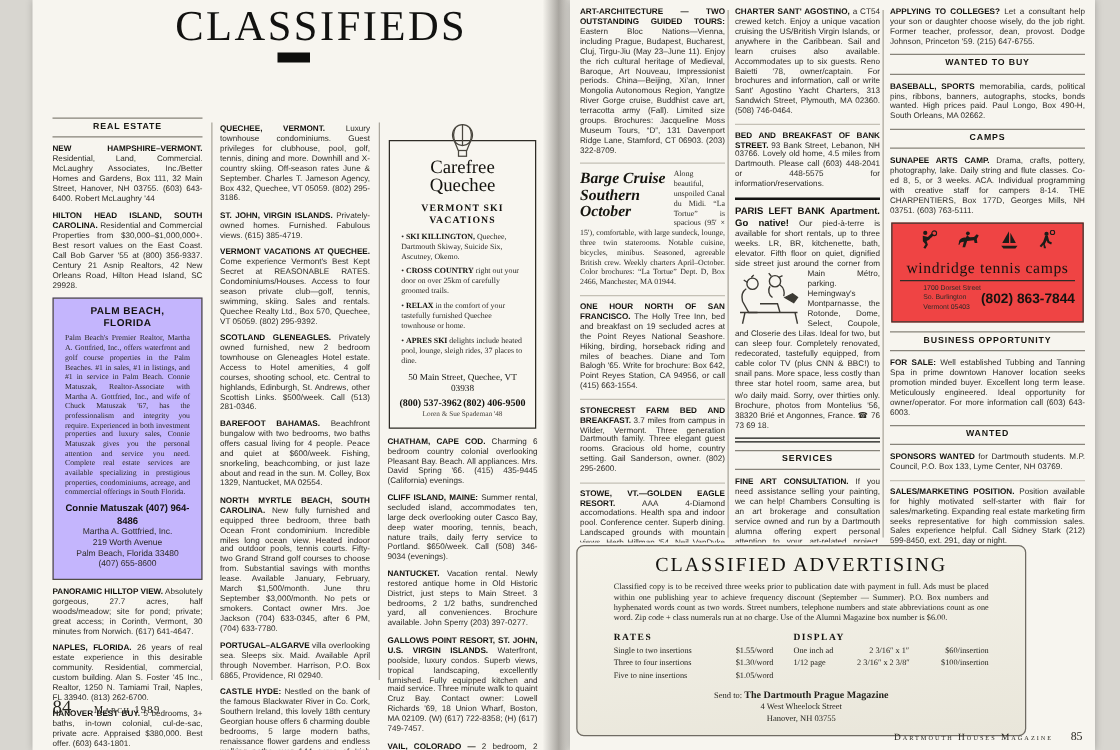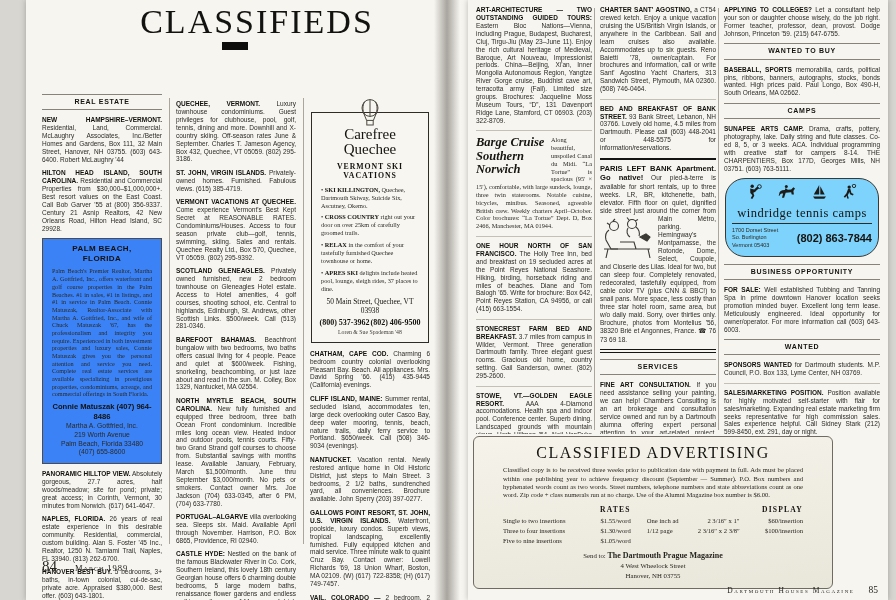--- a/index.html
+++ b/index.html
@@ -1,20 +1,20 @@
 <!DOCTYPE html>
 <html><head>
 <meta charset="utf-8">
 <style>
   html,body{margin:0;padding:0;background:#cfcec9;}
   #canvas{position:relative;width:896px;height:600px;overflow:hidden;
     background:#d8d6d0;font-family:"Liberation Sans",sans-serif;color:#23221e;}
   .page{position:absolute;top:0;height:600px;background:#f7f5ef;box-shadow:0 0 6px rgba(0,0,0,.25);}
   #leftPage{left:26px;width:462px;}
-  #rightPage{left:468px;width:420px;}
+  #rightPage{left:456px;width:420px;}
   #gutter{position:absolute;left:434px;top:0;width:26px;height:600px;
     background:linear-gradient(90deg,rgba(0,0,0,0),rgba(40,35,30,.38) 50%,rgba(0,0,0,0));}
   
   #mast{position:absolute;top:2px;left:0;width:100%;text-align:center;
     font:400 34px/1.15 "Liberation Serif",serif;letter-spacing:2px;color:#121210;}
   #mastBar{position:absolute;left:196px;top:42px;width:26px;height:8px;background:#0e0e0c;}
   
   .col{position:absolute;}
   #Lc0{left:16px;top:92px;width:120px;}
   #Lc1{left:150px;top:100px;width:120px;}
@@ -23,21 +23,21 @@
   #Rc1{left:132px;top:6px;width:116px;height:428px;overflow:hidden;}
   #Rc2{left:256px;top:6px;width:156px;}
   .vrule{position:absolute;width:1px;background:#aaa69c;}
   
   .sec{font:700 7px/1.2 "Liberation Sans",sans-serif;text-align:center;letter-spacing:.7px;
     border-top:1px solid #87837a;border-bottom:1px solid #87837a;padding:3px 0;margin:2px 0 6px;color:#15140f;}
   .ad{font:6.5px/1.22 "Liberation Sans",sans-serif;text-align:justify;margin:0 0 5.5px;color:#2b2a25;}
   .lead{font-weight:700;color:#12110d;}
   .rt{border-top:1px solid #c4c0b5;padding-top:5px;}
   
-  .palmbox{border:1px solid #514d45;padding:5px 9px 6px;margin:1px 0 6px;background:#3b82f6;}
+  .palmbox{border:1px solid #514d45;padding:5px 9px 6px;margin:1px 0 6px;background:#c4b5fd;}
   .pb-title{font:700 8px/1.2 "Liberation Sans",sans-serif;text-align:center;letter-spacing:.4px;margin-bottom:4px;color:#12110d;}
   .pb-body{font:6.2px/1.24 "Liberation Serif",serif;text-align:justify;color:#2b2a25;}
   .pb-contact{font:700 7.6px/1.3 "Liberation Sans",sans-serif;text-align:center;margin-top:4px;color:#12110d;}
   .pb-line{font:6.8px/1.3 "Liberation Sans",sans-serif;text-align:center;color:#2b2a25;}
   
   .cfbox{position:relative;border:1.5px solid #2f2c26;padding:13px 7px 5px;margin:12px 1px 7px;
     background:#f8f6f0;text-align:center;}
   .cf-balloon{position:absolute;top:-14px;left:50%;transform:translateX(-50%);}
   .cf-title{font:400 15px/1 "Liberation Serif",serif;margin:1px 0 5px;color:#14130f;}
   .cf-sub{font:700 7.8px/1.2 "Liberation Serif",serif;letter-spacing:.9px;margin-bottom:5px;color:#14130f;}
@@ -48,38 +48,38 @@
   .cf-sig{font:5.8px/1.3 "Liberation Serif",serif;margin-top:1px;color:#44413b;}
   
   .barge{margin:0 0 6px;font:6.3px/1.24 "Liberation Serif",serif;text-align:justify;color:#2b2a25;}
   .bwords{float:left;width:72px;padding-right:3px;font:italic 700 12.5px/1.08 "Liberation Serif",serif;color:#16150f;}
   
   .paris{border-top:2px solid #141412;border-bottom:4px double #141412;padding:4px 0 5px;margin:1px 0 6px;
     font:6.5px/1.24 "Liberation Sans",sans-serif;text-align:justify;color:#2b2a25;}
   .p-lead{font:700 7.6px/1.25 "Liberation Sans",sans-serif;color:#12110d;}
   .p-art{float:left;width:54px;margin:2px 4px 1px 0;}
   
-  .wind{border:1.2px solid #3c3932;border-radius:20px;padding:5px 6px 6px;margin:3px 1px 7px;background:#7dd3fc;}
+  .wind{border:1.2px solid #3c3932;border-radius:0;padding:5px 6px 6px;margin:3px 1px 7px;background:#ef4444;}
   .w-icons{display:flex;justify-content:space-evenly;align-items:flex-end;margin-bottom:2px;}
   .w-title{font:400 12.5px/1.15 "Liberation Serif",serif;text-align:center;letter-spacing:.5px;
     border-bottom:1px solid #2f2c26;padding-bottom:2px;margin-bottom:3px;color:#14130f;}
-  .w-bottom{display:flex;justify-content:space-between;align-items:center;}
+  .w-bottom{display:flex;justify-content:flex-end;align-items:center;}
   .w-addr{font:5.5px/1.4 "Liberation Sans",sans-serif;color:#2b2a25;text-align:left;}
   .w-phone{font:700 11px/1 "Liberation Sans",sans-serif;color:#14130f;white-space:nowrap;}
   
   #cab{position:absolute;left:5px;top:436px;width:300px;padding:7px 29px 8px;
     border:1px solid #6f6b63;border-radius:6px;
     box-shadow:0 0 0 2.5px #ecead e0,0 0 0 2.5px #eceade,0 0 0 3.5px #8a867c;
     background:linear-gradient(175deg,#f5f3ea,#e9e6da);}
   .cab-title{font:400 16px/1.15 "Liberation Serif",serif;text-align:center;letter-spacing:1.5px;margin-bottom:4px;color:#14130f;}
   .cab-body{font:6.6px/1.27 "Liberation Serif",serif;text-align:justify;margin-bottom:5px;color:#26251f;}
   .cab-cols{display:flex;gap:16px;}
   .cab-rates{width:45%;}
   .cab-display{width:55%;}
-  .cab-h{font:700 7.6px/1.2 "Liberation Serif",serif;letter-spacing:1.2px;text-align:right;margin-bottom:2px;color:#14130f;}
+  .cab-h{font:700 7.6px/1.2 "Liberation Serif",serif;letter-spacing:1.2px;text-align:left;margin-bottom:2px;color:#14130f;}
   .cab-row{display:flex;justify-content:space-between;gap:4px;font:6.6px/1.5 "Liberation Serif",serif;color:#26251f;}
   .cab-send{text-align:center;margin-top:5px;font:6.8px/1.35 "Liberation Serif",serif;color:#26251f;}
   .cab-send .sname{font-weight:700;font-size:8px;}
   
   .footer{position:absolute;font-family:"Liberation Serif",serif;color:#26251f;display:flex;align-items:baseline;}
   #footL{left:16px;top:558px;gap:18px;}
   #footL .pnum{font-size:15px;}
   #footL .issue{font-variant:small-caps;font-size:8.5px;letter-spacing:1px;}
   #footR{right:10px;top:585px;gap:14px;}
   #footR .mag{font-variant:small-caps;font-size:7.5px;letter-spacing:1.6px;}
@@ -158,21 +158,21 @@
   </div>
 
   <div id="gutter"></div>
 
   <div class="page" id="rightPage">
     <div class="col" id="Rc0">
         <div class="ad"><span class="lead">ART-ARCHITECTURE — TWO OUTSTANDING GUIDED TOURS:</span> <span>Eastern Bloc Nations—Vienna, including Prague, Budapest, Bucharest, Cluj, Tirgu-Jiu (May 23–June 11). Enjoy the rich cultural heritage of Medieval, Baroque, Art Nouveau, Impressionist periods. China—Beijing, Xi'an, Inner Mongolia Autonomous Region, Yangtze River Gorge cruise, Buddhist cave art, terracotta army (Fall). Limited size groups. Brochures: Jacqueline Moss Museum Tours, “D”, 131 Davenport Ridge Lane, Stamford, CT 06903. (203) 322-8709.</span></div>
         <div class="barge rt"><div class="bwords">
             <div class="bword">Barge Cruise</div>
             <div class="bword">Southern</div>
-            <div class="bword">Norwich</div>
+            <div class="bword">October</div>
           </div><span>Along beautiful, unspoiled Canal du Midi. “La Tortue” is spacious (95′ × 15′), comfortable, with large sundeck, lounge, three twin staterooms. Notable cuisine, bicycles, minibus. Seasoned, agreeable British crew. Weekly charters April–October. Color brochures: “La Tortue” Dept. D, Box 2466, Manchester, MA 01944.</span></div>
         <div class="ad rt"><span class="lead">ONE HOUR NORTH OF SAN FRANCISCO.</span> <span>The Holly Tree Inn, bed and breakfast on 19 secluded acres at the Point Reyes National Seashore. Hiking, birding, horseback riding and miles of beaches. Diane and Tom Balogh '65. Write for brochure: Box 642, Point Reyes Station, CA 94956, or call (415) 663-1554.</span></div>
         <div class="ad rt"><span class="lead">STONECREST FARM BED AND BREAKFAST.</span> <span>3.7 miles from campus in Wilder, Vermont. Three generation Dartmouth family. Three elegant guest rooms. Gracious old home, country setting. Gail Sanderson, owner. (802) 295-2600.</span></div>
         <div class="ad rt"><span class="lead">STOWE, VT.—GOLDEN EAGLE RESORT.</span> <span>AAA 4-Diamond accomodations. Health spa and indoor pool. Conference center. Superb dining. Landscaped grounds with mountain views. Herb Hillman '54, Neil VanDyke '76 and Carol Hillman VanDyke '78, Box 1090DA, Stowe, VT 05672. (802) 253-4811 or (800) 626-1010.</span></div>
       </div>
     <div class="col" id="Rc1">
         <div class="ad"><span class="lead">CHARTER SANT' AGOSTINO,</span> <span>a CT54 crewed ketch. Enjoy a unique vacation cruising the US/British Virgin Islands, or anywhere in the Caribbean. Sail and learn cruises also available. Accommodates up to six guests. Reno Baietti '78, owner/captain. For brochures and information, call or write Sant' Agostino Yacht Charters, 313 Sandwich Street, Plymouth, MA 02360. (508) 746-0464.</span></div>
         <div class="ad rt"><span class="lead">BED AND BREAKFAST OF BANK STREET.</span> <span>93 Bank Street, Lebanon, NH 03766. Lovely old home, 4.5 miles from Dartmouth. Please call (603) 448-2041 or 448-5575 for information/reservations.</span></div>
         <div class="paris"><span class="p-lead">PARIS LEFT BANK Apartment. Go native!</span> <span>Our pied-à-terre is available for short rentals, up to three weeks. LR, BR, kitchenette, bath, elevator. Fifth floor on quiet, dignified side street just around the corner from</span> <span class="p-art"><svg width="54" height="42" viewBox="0 0 54 42">
               <g fill="none" stroke="#3c3a34" stroke-width="1.1">

